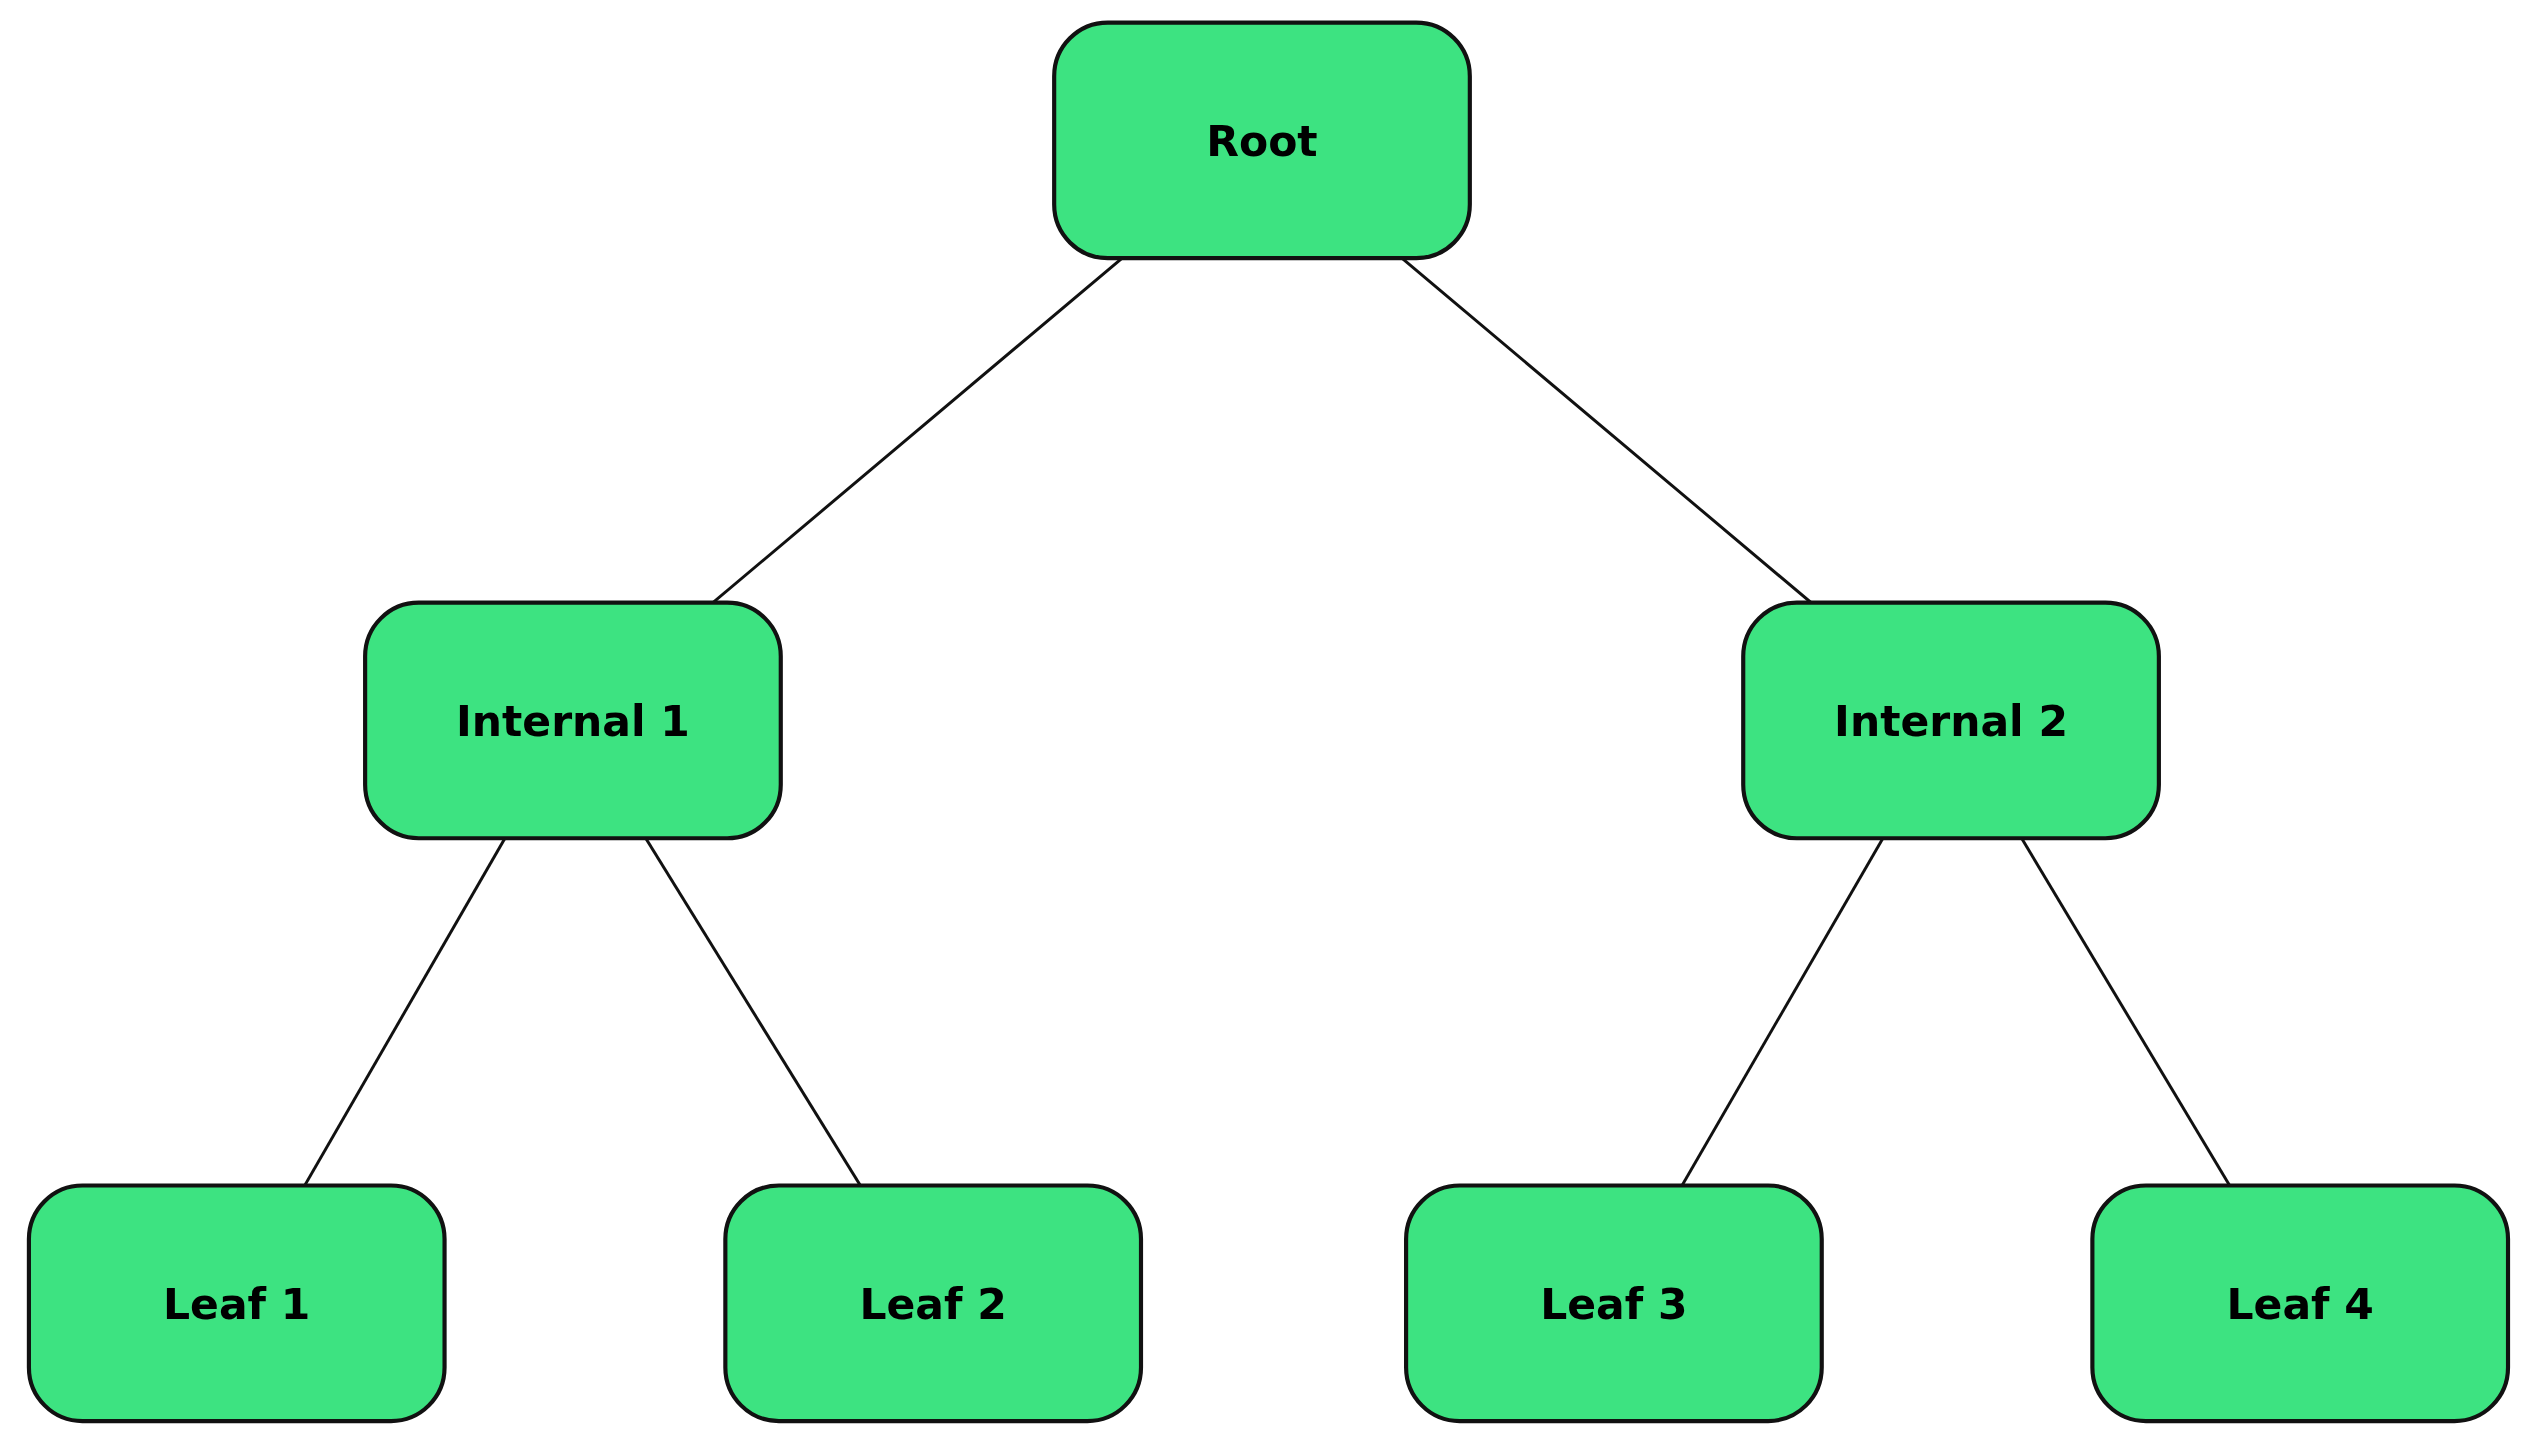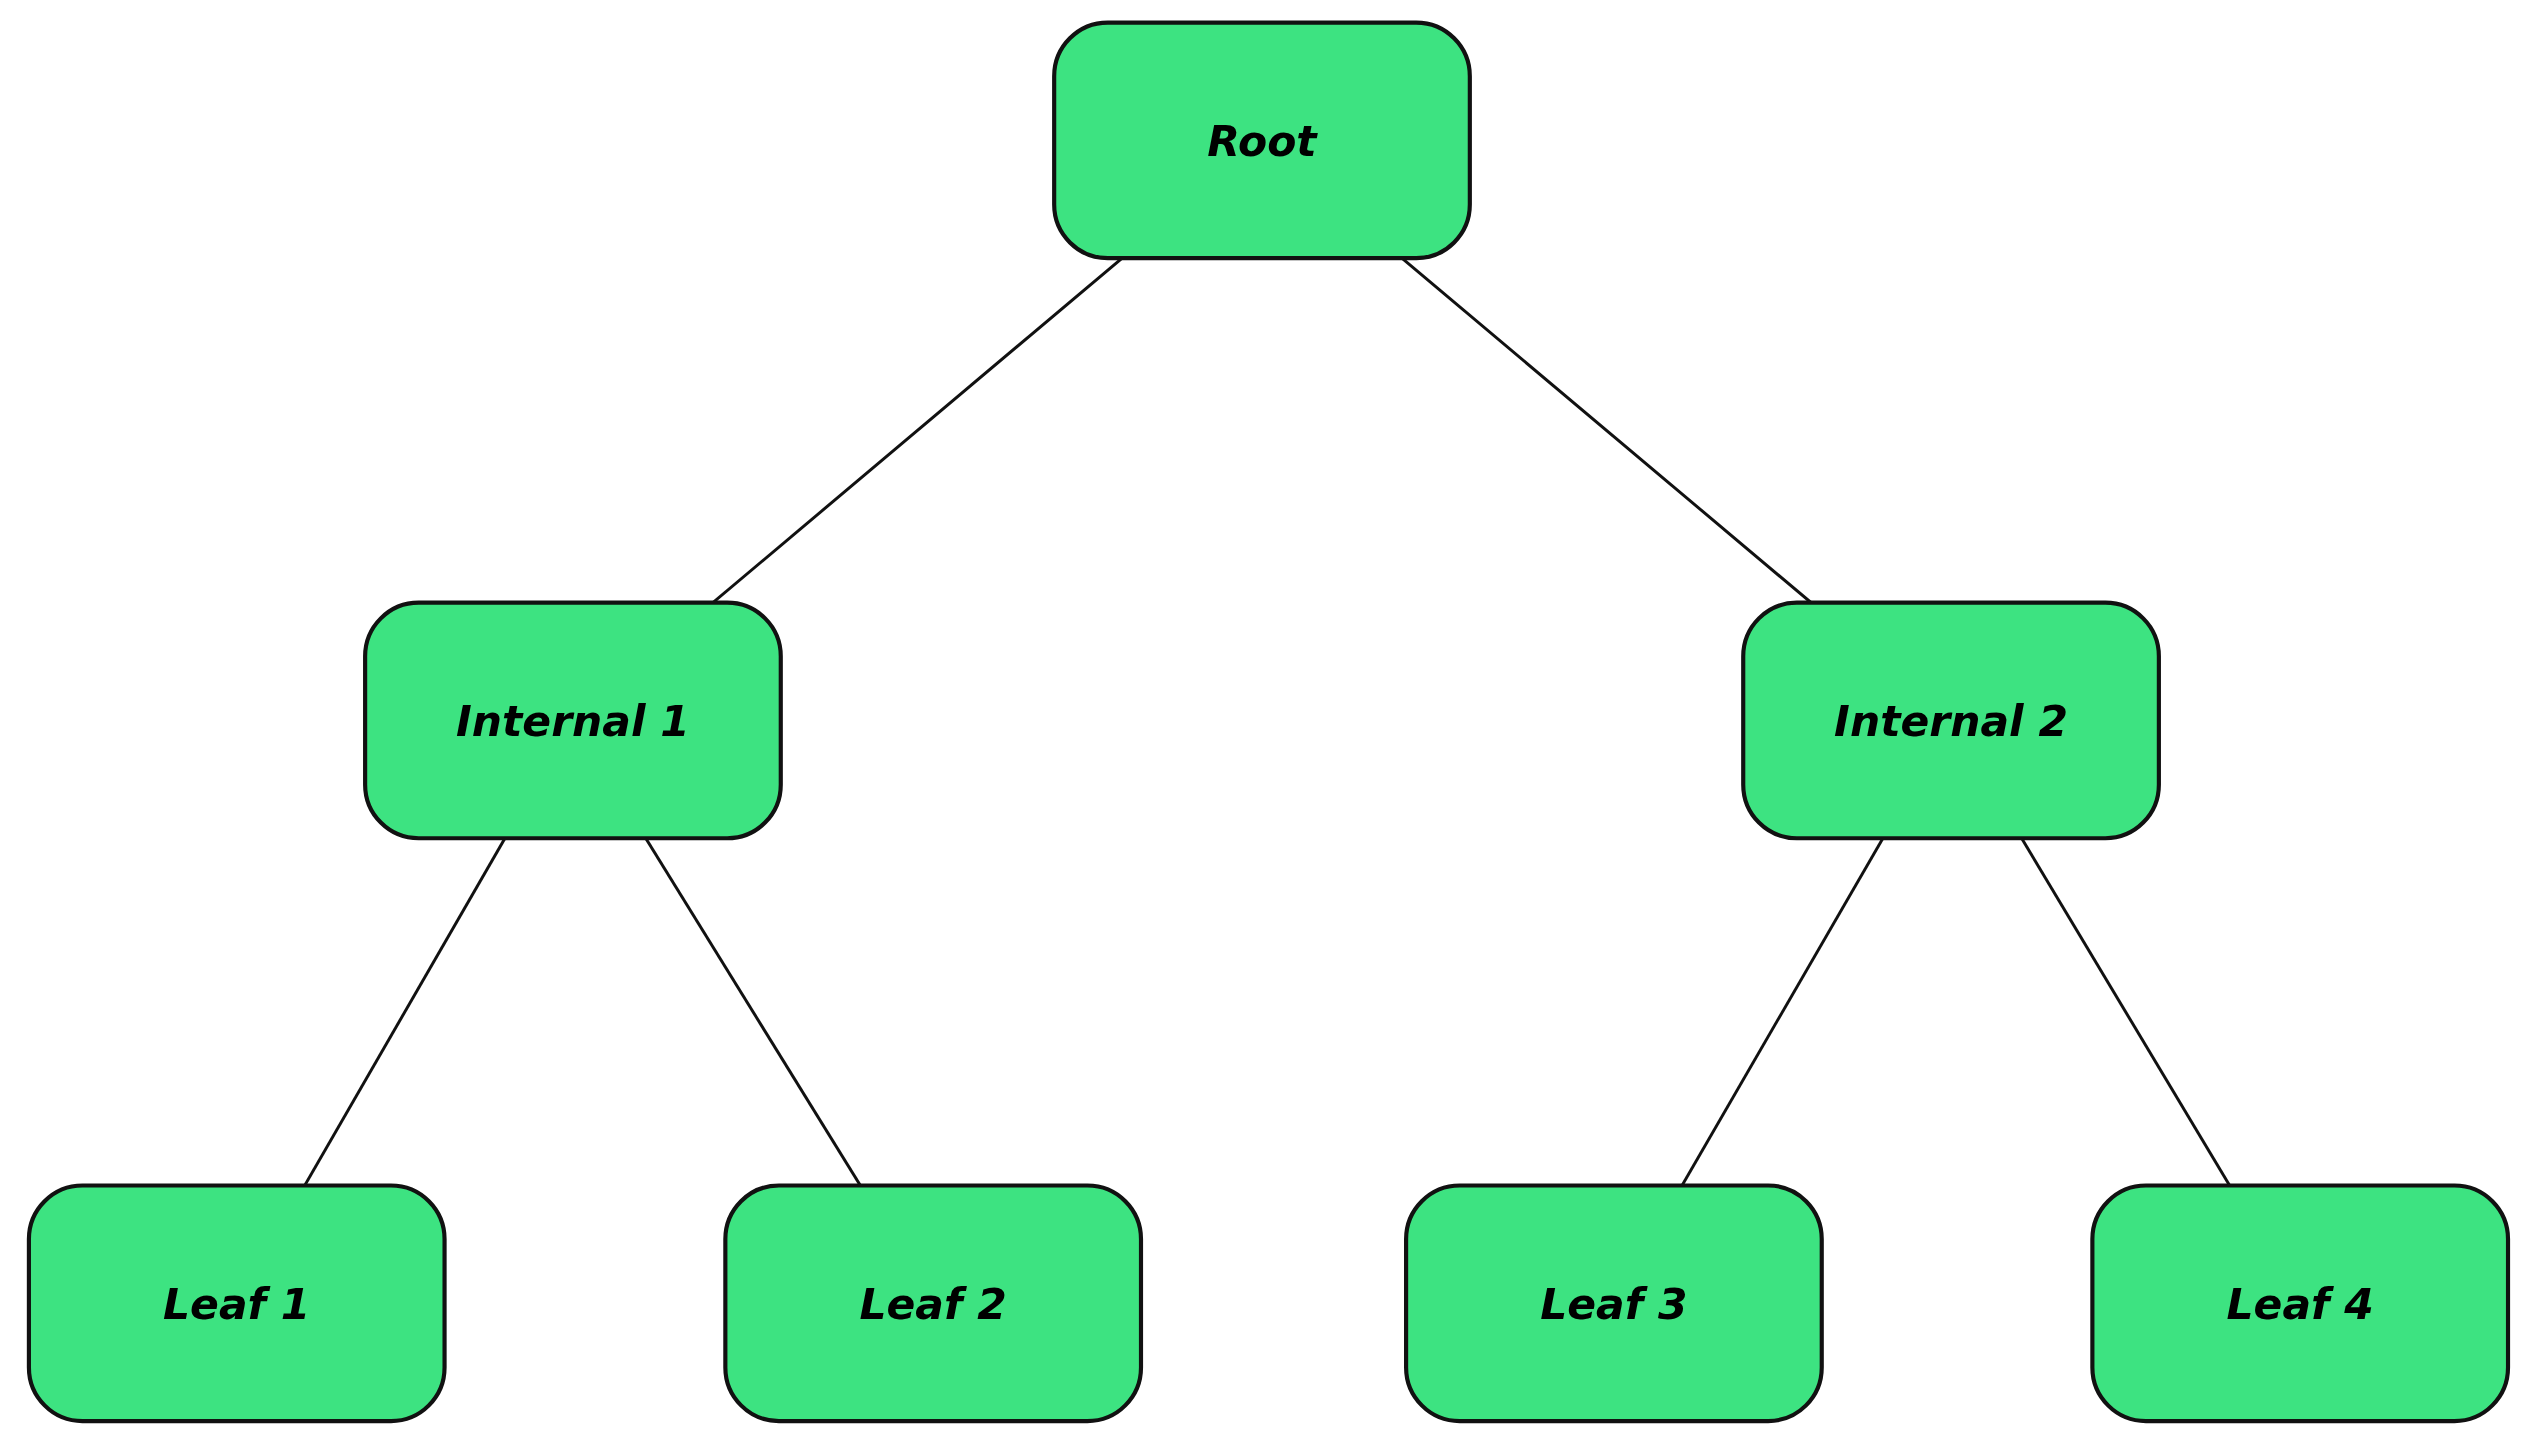--- a/index.html
+++ b/index.html
@@ -9,21 +9,20 @@
     width: 100%;
     height: 100%;
   }
   #diagram-wrap {
     width: 100%;
     height: 100vh;
     display: flex;
     align-items: center;
     justify-content: center;
     background: #404040;
-    font-style: italic;
   }
   svg {
     width: 100%;
     height: 100%;
     display: block;
     font-family: "DejaVu Sans", "Liberation Sans", sans-serif;
   }
   .node-box {
     stroke-linejoin: round;
   }

